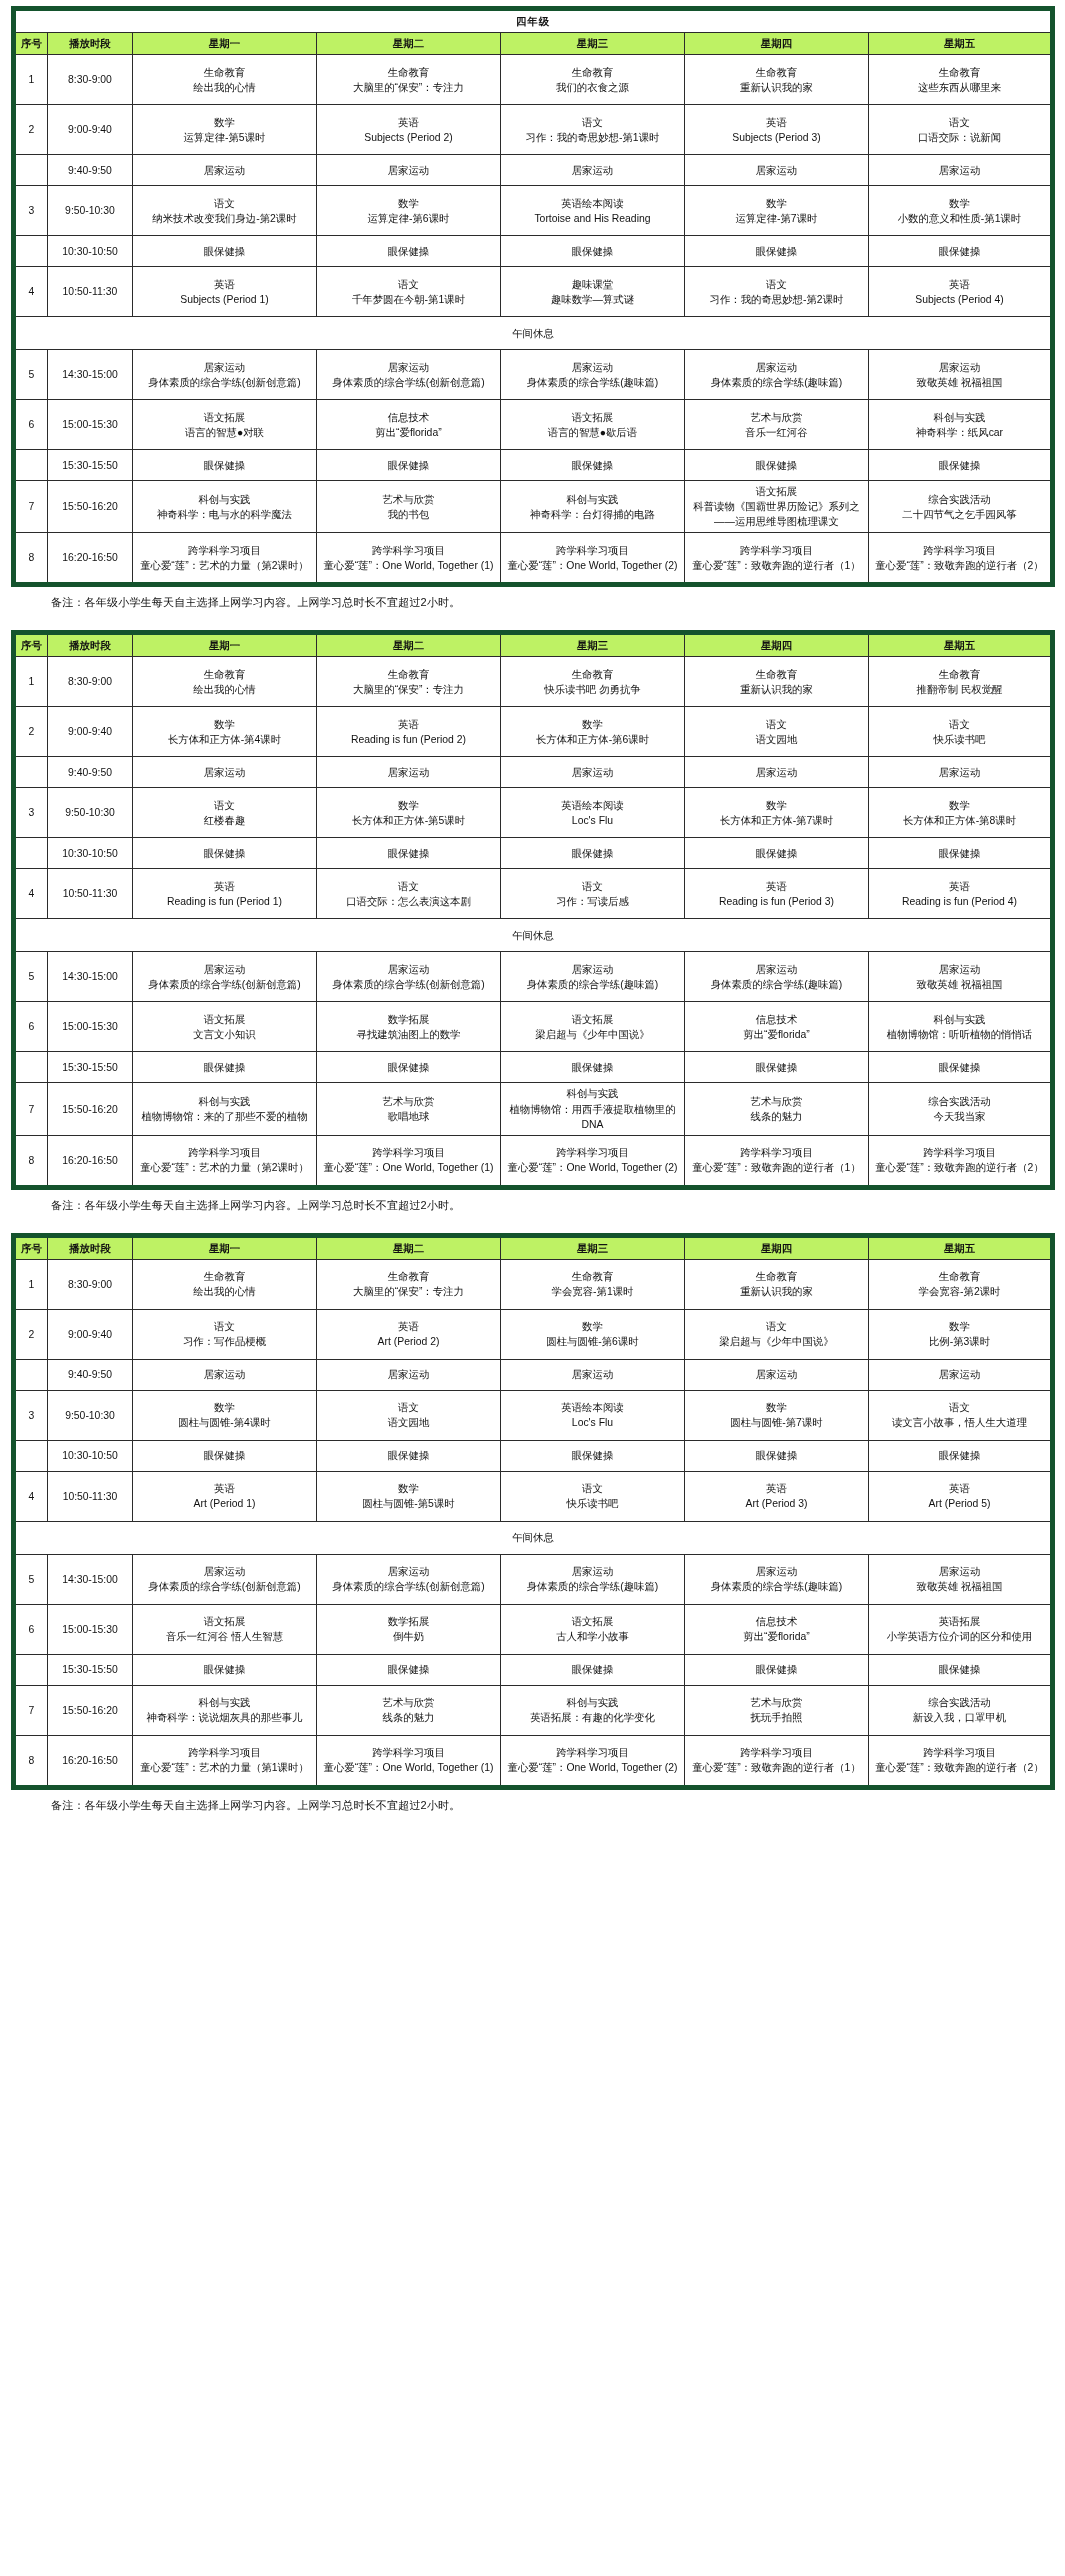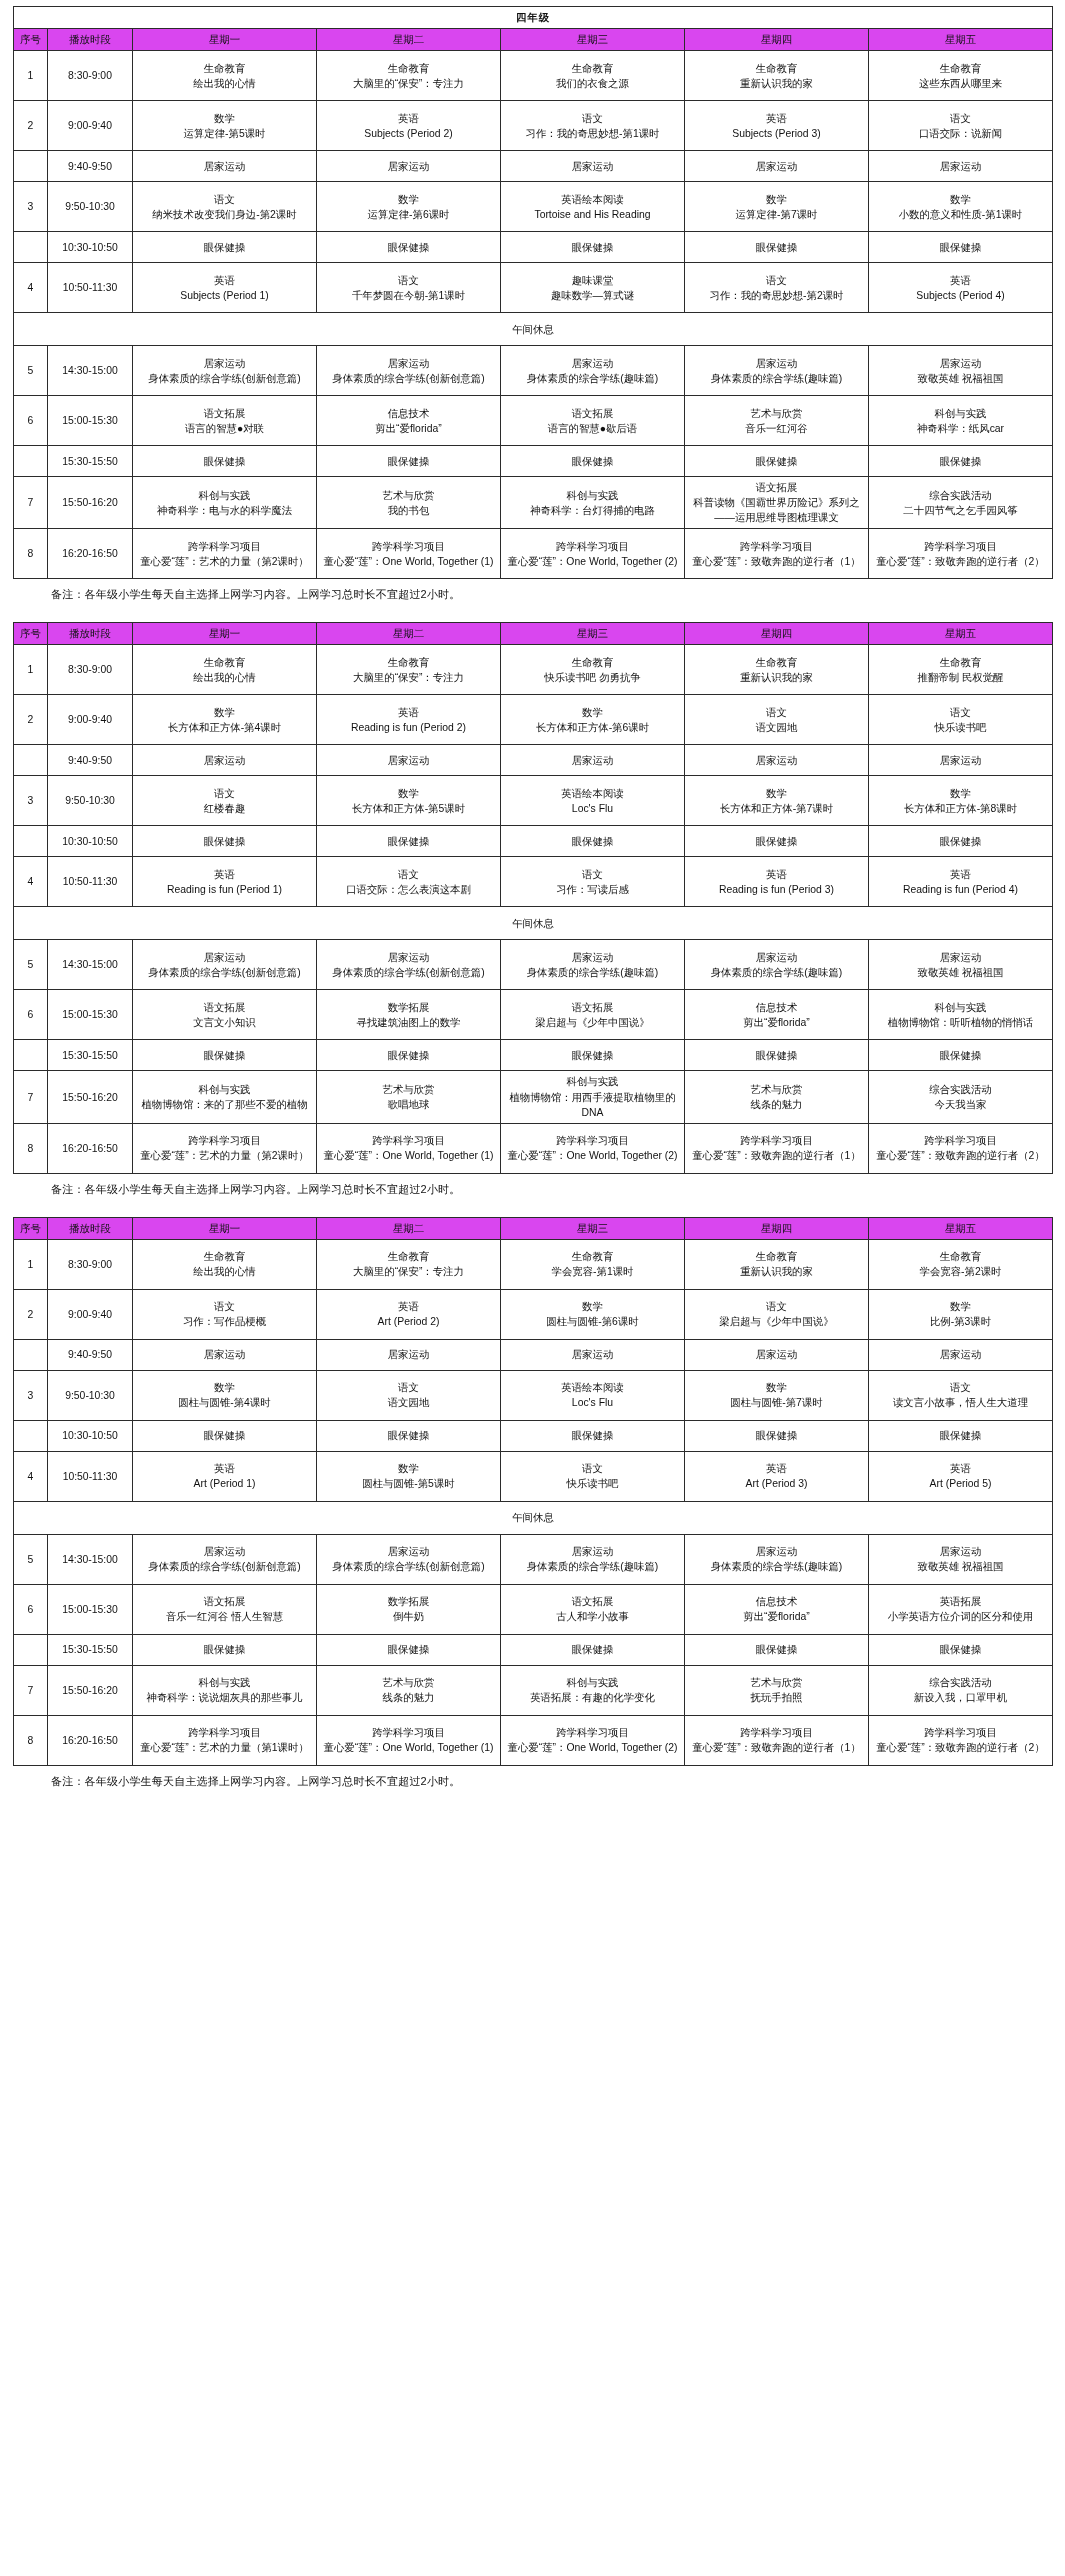--- a/index.html
+++ b/index.html
@@ -9,42 +9,42 @@
     color:#111;
     -webkit-font-smoothing:antialiased;
   }
   .page{width:1066px;padding:0 0 10px 0;box-sizing:border-box;}
   .grade-block{padding:6px 8px 4px 8px;box-sizing:border-box;}
   table.sched{
     width:840px;
     border-collapse:collapse;
     table-layout:fixed;
     margin:0 auto;
-    border:1px solid #14532d;
+    border:5px solid #14532d;
   }
   table.sched td,table.sched th{
     border:1px solid #2b2b2b;
     text-align:center;
     vertical-align:middle;
     font-size:10.4px;
     line-height:1.45;
     padding:3px 2px;
     word-break:break-word;
   }
   .grade-title td{
     font-size:12px;
     font-weight:bold;
     padding:6px 0;
     letter-spacing:1px;
   }
   .hdr td{
-    font-weight:normal;
+    font-weight:bold;
     font-size:11px;
     padding:6px 2px;
-    background:#d946ef;
+    background:#bef264;
     margin-top:20px;
   }
   .col-idx{width:34px;}
   .col-time{width:85px;}
   .col-day{width:184px;}
   .cell{
     padding:4px 3px;
     min-height:26px;
   }
   .l1{display:block;}

